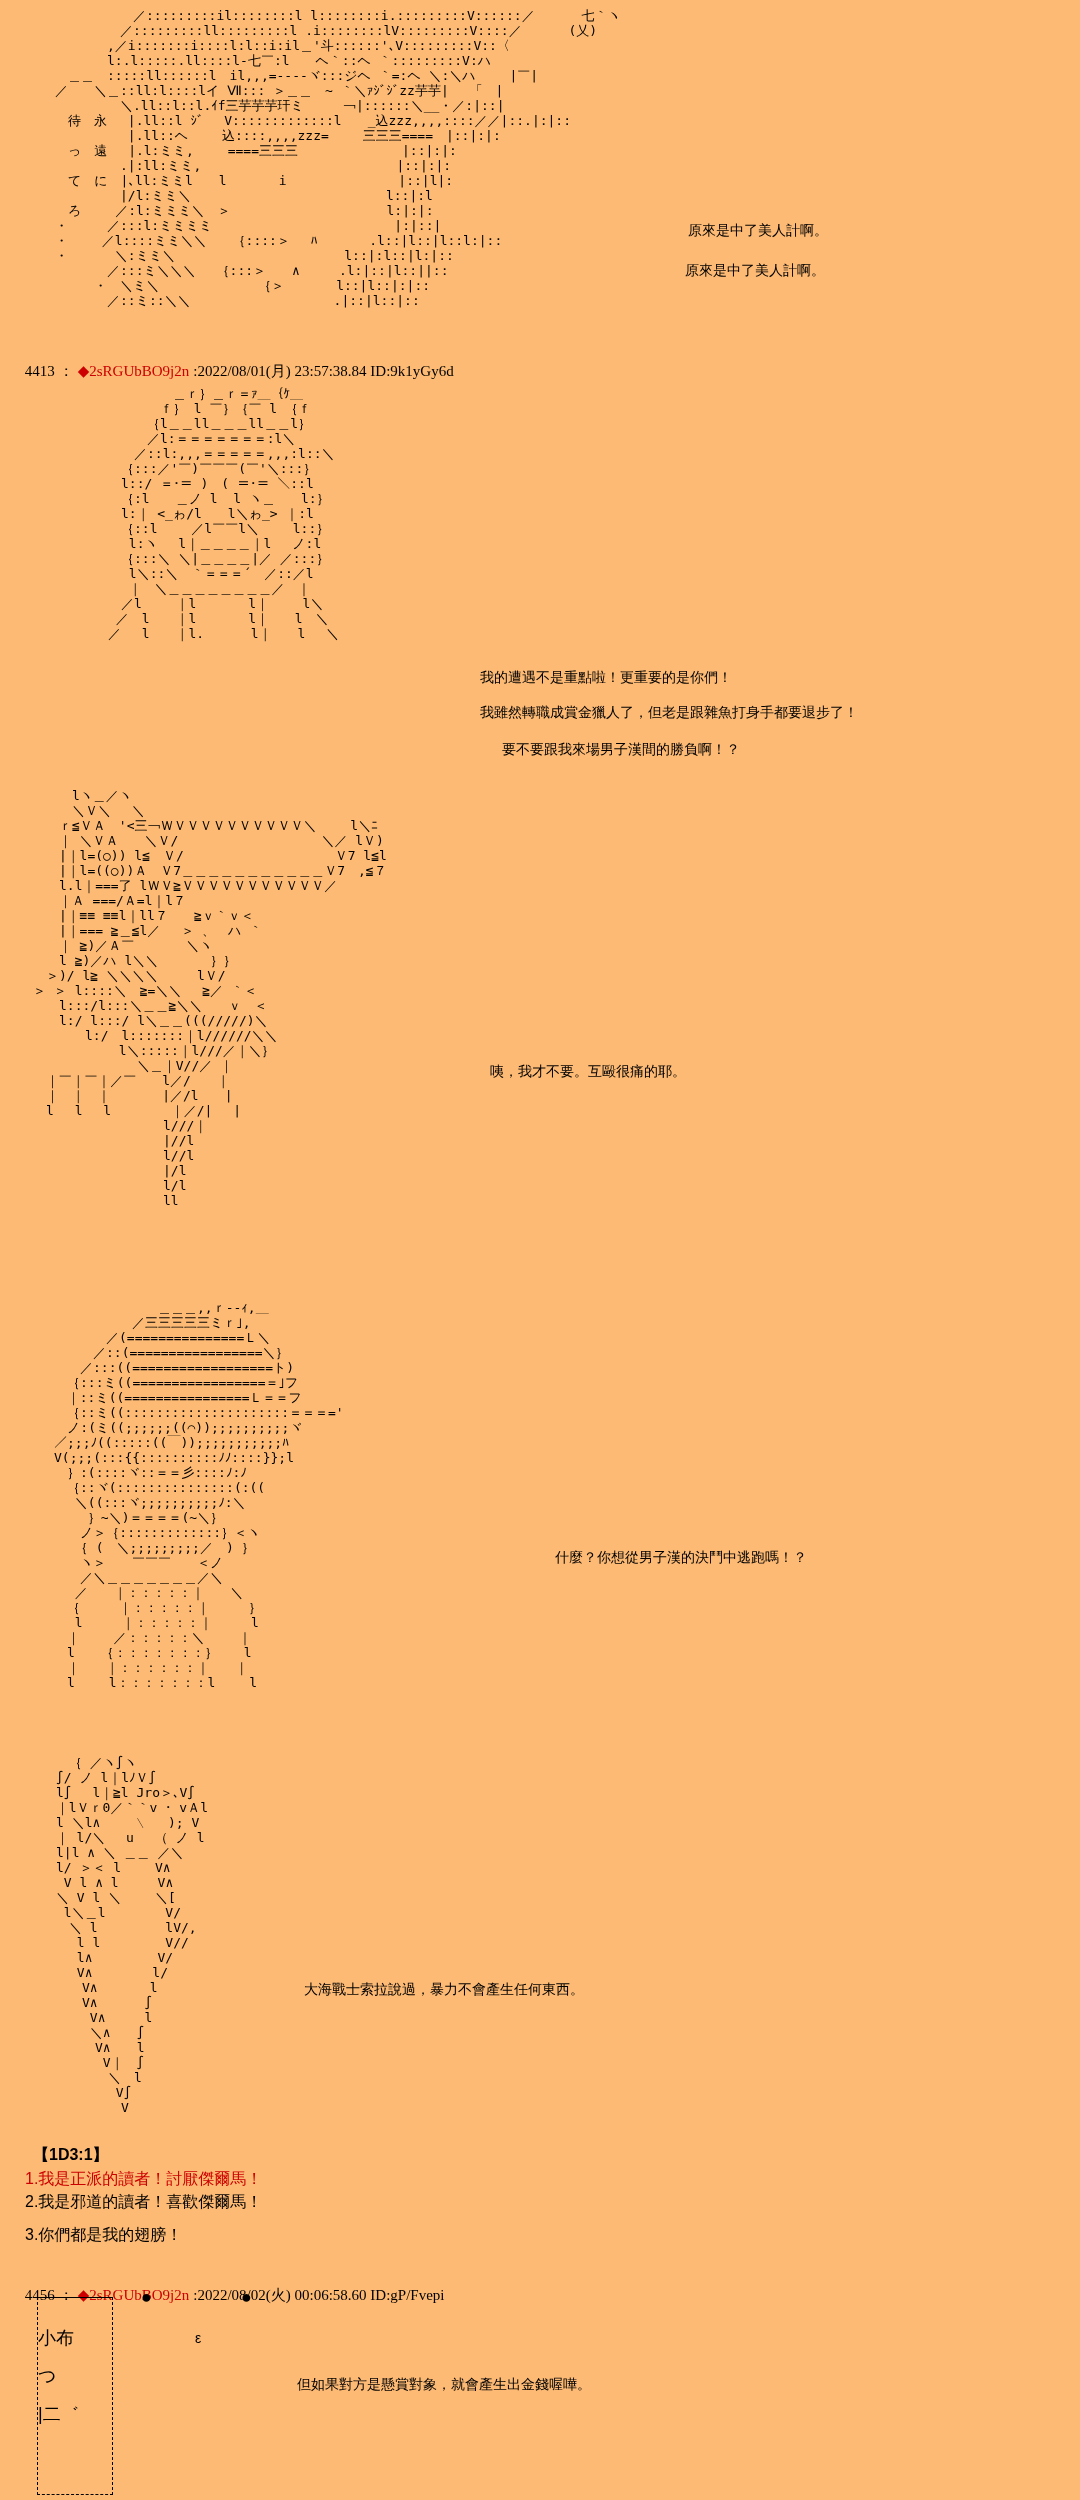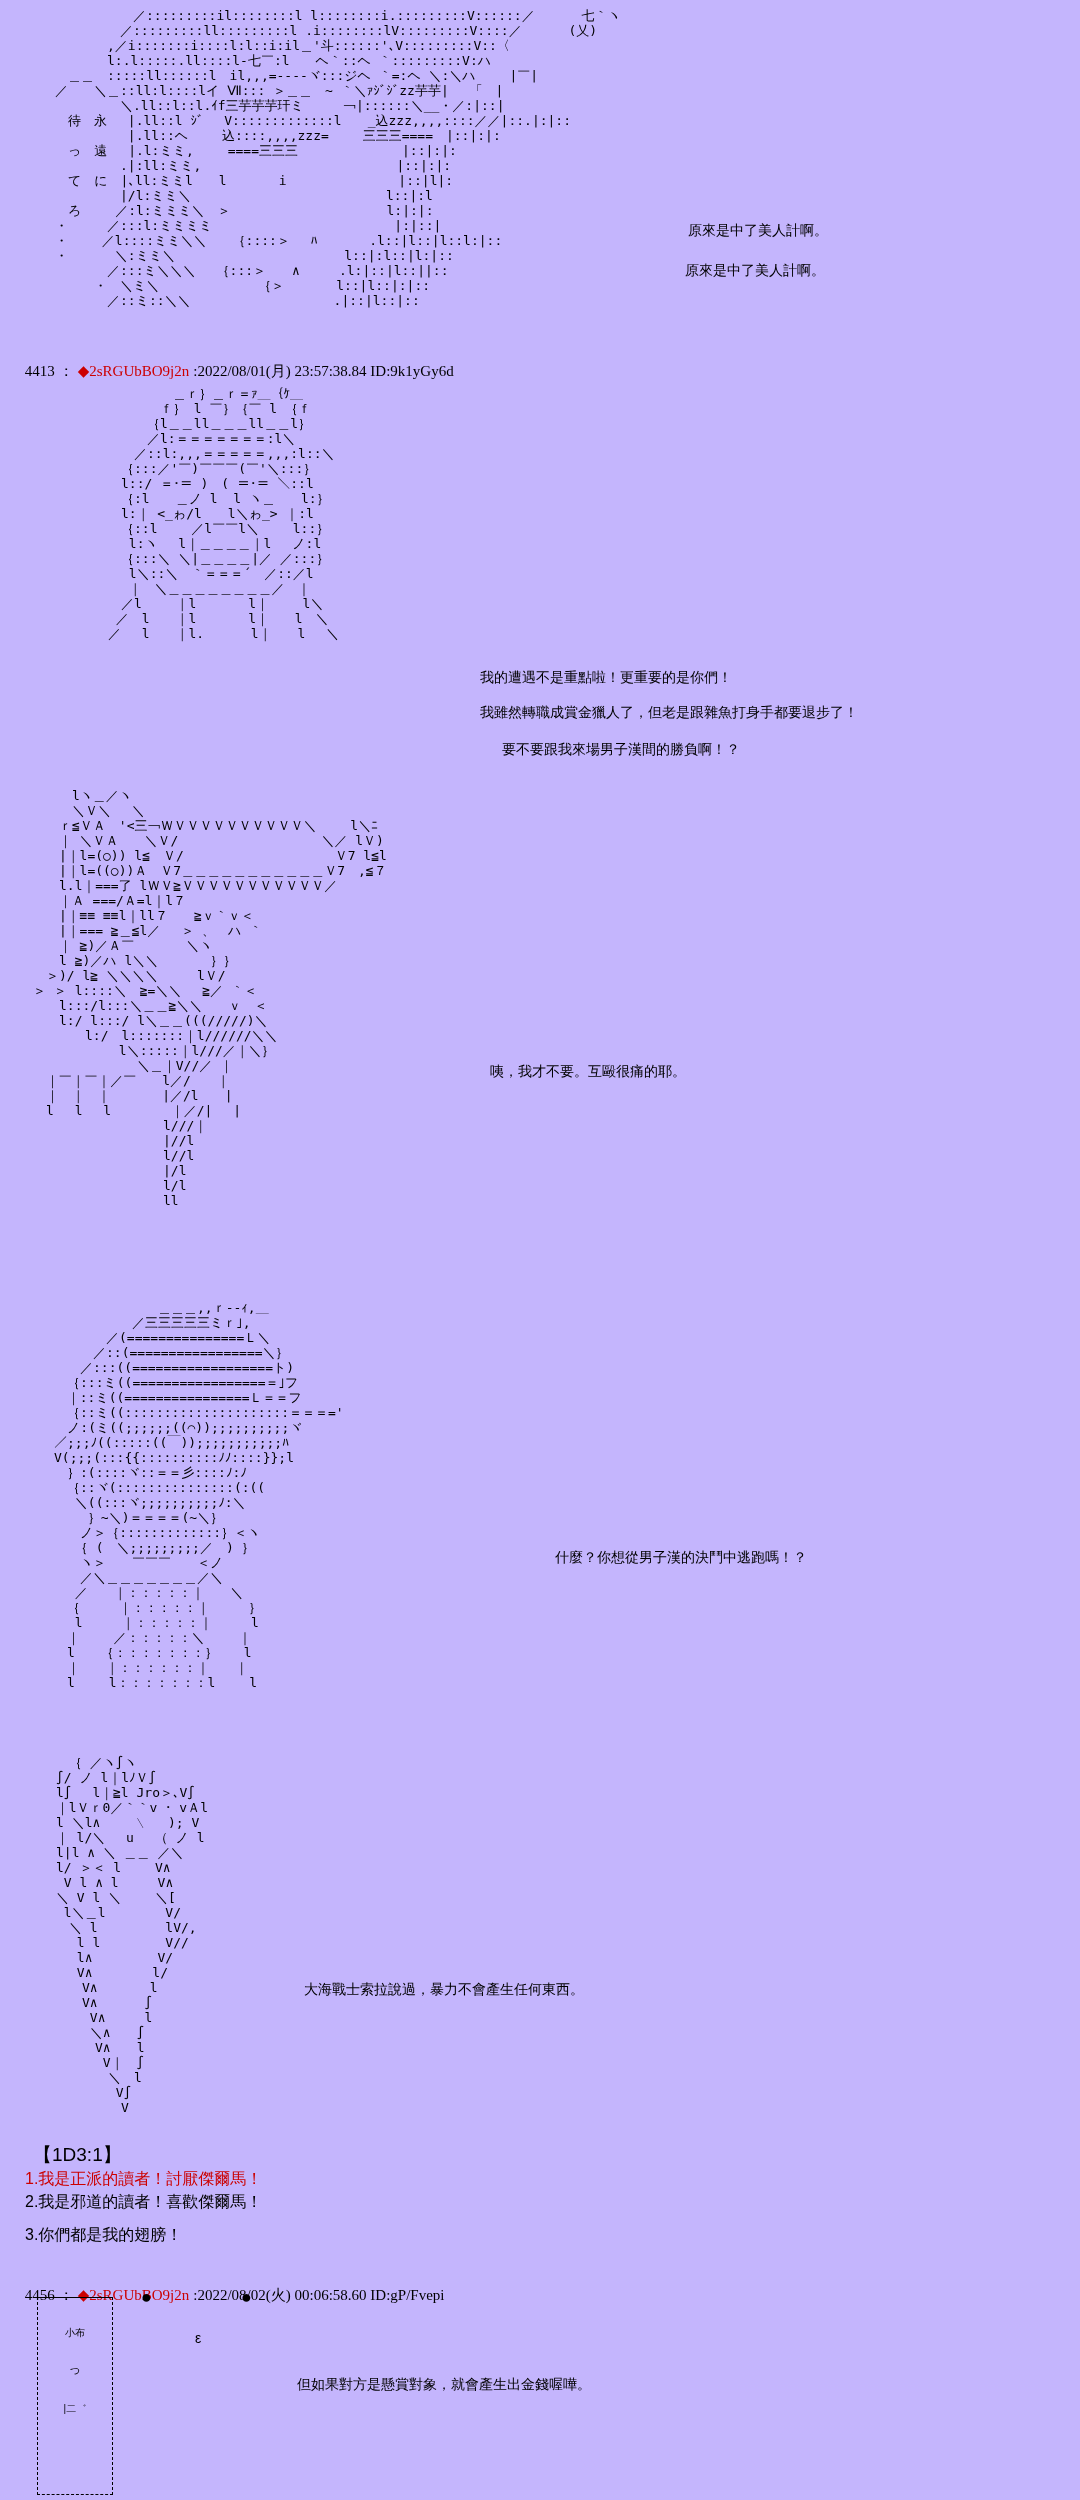--- a/index.html
+++ b/index.html
@@ -1,20 +1,20 @@
 <!DOCTYPE html>
 <html style="--accent-red: #cc0000;"><head>
 <meta charset="utf-8">
 <style>
   html,body{margin:0;padding:0;background:#fff;}
   #canvas{
     position:relative;
     width:1080px;
     height:2500px;
-    background:#c4b5fd;
+    background:#fdba74;
     overflow:hidden;
     color:#000;
     font-family:"Liberation Sans", sans-serif;
   }
   .aa{
     position:absolute;
     margin:0;
     font-family:"DejaVu Sans Mono", monospace;
     font-size:13px;
     line-height:15px;
@@ -32,22 +32,22 @@
     position:absolute;
     font-size:15px;
     line-height:18px;
     white-space:pre;
     color:#000;
   }
   .post-header .trip{ color:var(--accent-red,#cc0000); }
   .post-header span{ margin-right:4px;font-family:Liberation Serif, serif; }
   .dice-roll{
     position:absolute;
-    font-weight:normal;
-    font-size:19px;
+    font-weight:bold;
+    font-size:16px;
     line-height:19px;
     color:#000;
     white-space:pre;
   }
   .dice-opt{
     position:absolute;
     font-size:16px;
     line-height:19px;
     color:#000;
     white-space:pre;
@@ -62,22 +62,22 @@
   .aa-box{
     position:absolute;
     left:37px; top:2297px;
     width:74px; height:196px;
     border:1px dashed #000;
     border-top-style:solid;
   }
   .aa-box div{
     position:absolute;
     width:100%;
-    text-align:center;
-    font-size:10px;
+    text-align:left;
+    font-size:18px;
     white-space:pre;
   }
   .epsilon{
     position:absolute;
     font-size:14px;
     color:#000;
   }
 </style>
 </head>
 <body>

